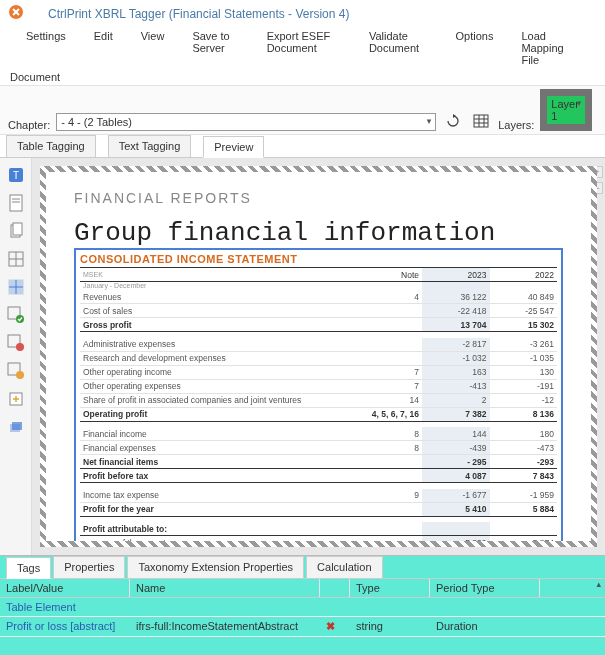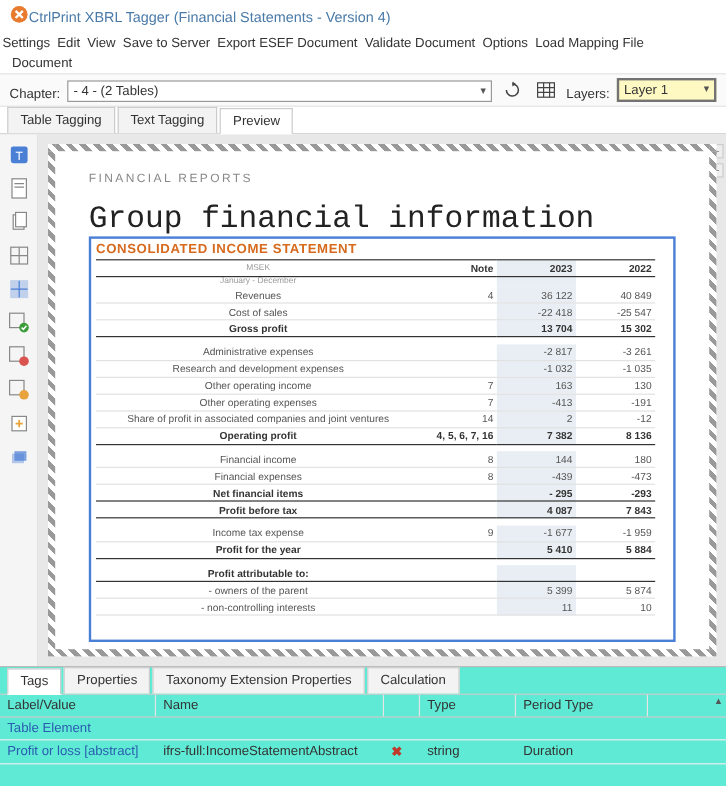--- a/index.html
+++ b/index.html
@@ -1,49 +1,49 @@
 <!DOCTYPE html>
 <html><head>
 <meta charset="utf-8">
 <style>
 *{box-sizing:border-box;margin:0;padding:0;font-family:"Segoe UI",Arial,sans-serif}
 body{background:#fff;font-size:11px;color:#333;width:605px;height:655px;overflow:hidden;display:flex;flex-direction:column}
-.title-bar{display:flex;align-items:center;padding:4px 8px;gap:0;color:#4a7aa8;font-size:12px}
+.title-bar{display:flex;align-items:center;padding:4px 8px;gap:24px;color:#4a7aa8;font-size:12px}
 .title-bar svg{flex-shrink:0}
-.menu-bar{display:flex;gap:6px;padding:3px 2px;font-size:11px;color:#333}
+.menu-bar{display:flex;gap:28px;padding:3px 26px;font-size:11px;color:#333}
 .menu-bar span{cursor:default}
 .sub-menu{padding:2px 10px;font-size:11px;color:#333}
 .toolbar{display:flex;align-items:flex-end;padding:3px 8px;gap:6px;border-top:1px solid #e3e3e3;border-bottom:1px solid #e3e3e3;background:#fafafa}
 .toolbar label{font-size:11px;color:#333}
 .chapter-select{flex:1;max-width:380px;border:1px solid #999;background:#fff;font-size:11px;padding:2px 18px 2px 4px;position:relative}
 .chapter-select::after{content:"▾";position:absolute;right:4px;top:2px;color:#555;font-size:9px}
-.layer-select{border:2px solid #737373;background:#fef9c3;font-size:11px;padding:2px 18px 2px 4px;width:83px;position:relative}
+.layer-select{border:7px solid #737373;background:#22c55e;font-size:11px;padding:2px 18px 2px 4px;width:52px;position:relative}
 .layer-select::after{content:"▾";position:absolute;right:4px;top:2px;color:#555;font-size:9px}
 .toolbar-icon{width:22px;height:20px;display:flex;align-items:center;justify-content:center}
-.tabs{display:flex;gap:2px;padding:0 6px;border-bottom:1px solid #ccc}
+.tabs{display:flex;gap:12px;padding:0 6px;border-bottom:1px solid #ccc}
 .tab{padding:4px 10px;font-size:11px;background:#f3f3f3;border:1px solid #ccc;border-bottom:none;cursor:default}
 .tab.active{background:#fff;border-bottom:1px solid #fff;position:relative;top:1px}
 .main{flex:1;display:flex;overflow:hidden;min-height:0}
 .vtoolbar{width:32px;background:#f5f5f5;border-right:1px solid #ddd;display:flex;flex-direction:column;gap:6px;padding:6px 0;align-items:center}
 .vtoolbar div{width:22px;height:22px;display:flex;align-items:center;justify-content:center;cursor:default}
 .preview-area{flex:1;background:#e8e8e8;overflow:hidden;position:relative;padding:8px}
 .page{background:#fff;width:100%;height:100%;border:6px solid #999;border-image:repeating-linear-gradient(45deg,#999,#999 4px,#fff 4px,#fff 8px) 6;overflow:auto;padding:18px 28px;font-family:Georgia,"Times New Roman",serif;position:relative}
-.page-eyebrow{font-size:10px;letter-spacing:2px;color:#888;margin-bottom:12px;font-family:Arial,sans-serif}
+.page-eyebrow{font-size:14px;letter-spacing:2px;color:#888;margin-bottom:12px;font-family:Arial,sans-serif}
 .page-title{font-size:26px;font-weight:400;color:#222;margin-bottom:0;font-family:Liberation Mono, monospace}
 .section-title{font-size:11px;font-weight:700;letter-spacing:0.5px;color:#d66a1e;margin-bottom:2px;font-family:Arial,sans-serif}
 table.fin{width:100%;border-collapse:collapse;font-family:Arial,sans-serif;font-size:8.5px;color:#555;margin-bottom:14px}
 table.fin th,table.fin td{padding:1.5px 3px;border-bottom:1px solid #e2e2e2;text-align:right;white-space:nowrap}
-table.fin th:first-child,table.fin td:first-child{text-align:center;white-space:normal;width:58%}
-table.fin thead th{font-weight:700;color:#333;border-bottom:1px solid #333;border-top:1px solid #333}
+table.fin th:first-child,table.fin td:first-child{text-align:left;white-space:normal;width:58%}
+table.fin thead th{font-weight:400;color:#333;border-bottom:1px solid #333;border-top:1px solid #333}
 table.fin .sub{font-size:7px;color:#999;border:none}
 table.fin .sub td{border:none;padding-top:0;padding-bottom:1px}
 table.fin tr.bold td{font-weight:700;color:#333;border-bottom:1px solid #333}
 table.fin col.cy{background:#e8eef3}
 table.fin .spacer td{border:none;height:6px}
-.blue-box{border:2px solid #4a7fd6;padding:3px 15px 6px 4px;margin-bottom:14px}
+.blue-box{border:2px solid #4a7fd6;padding:3px 4px 6px 4px;margin-bottom:14px}
 .scroll-ctrl{position:absolute;right:2px;width:12px;font-size:9px;color:#777;text-align:center;background:#eee;border:1px solid #ccc}
 .bottom-panel{border-top:1px solid #bbb;background:#5eead4;flex-shrink:0}
 .bottom-tabs{display:flex;gap:2px;padding:0 6px;border-bottom:1px solid #ccc}
 .bottom-tabs .tab.active{top:1px}
 .grid-head{display:grid;grid-template-columns:130px 190px 30px 80px 110px;font-size:11px;color:#333;border-bottom:1px solid #ccc}
 .grid-head div{padding:3px 6px;border-right:1px solid #e5e5e5}
 .grid-rows{font-size:11px}
 .grid-row{display:grid;grid-template-columns:130px 190px 30px 80px 110px;border-bottom:1px solid #eee}
 .grid-row div{padding:3px 6px}
 .blue-link{color:#2a5db0}

